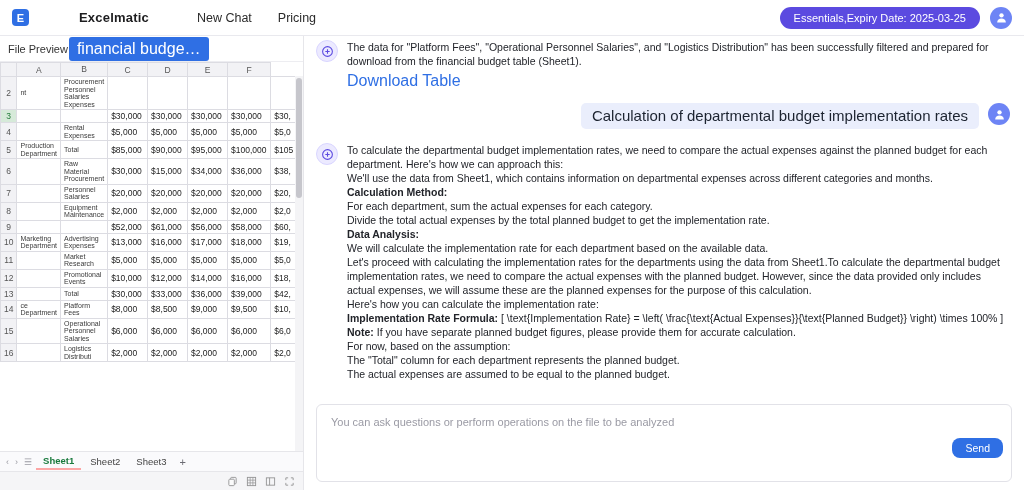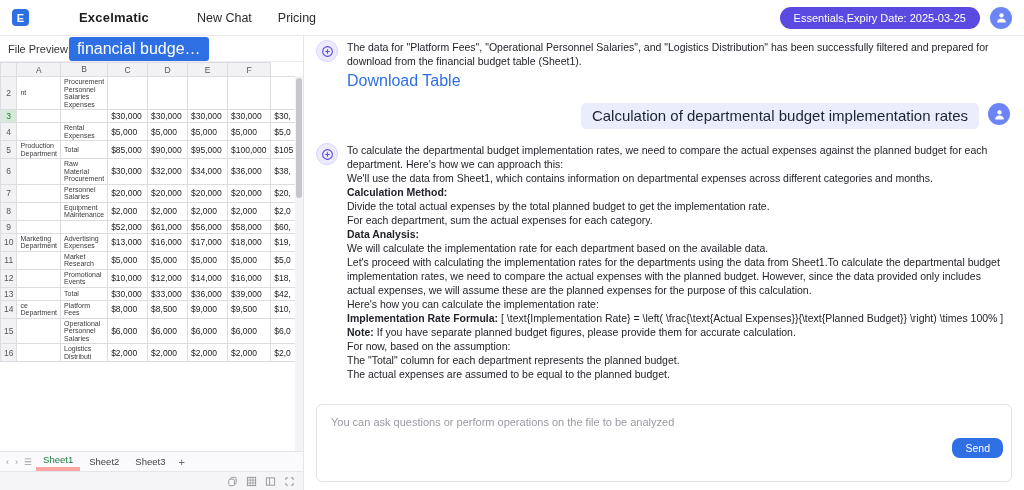--- a/index.html
+++ b/index.html
@@ -113,21 +113,21 @@
     display: flex; align-items: center; gap: 2px;
     border-top: 1px solid #e6e6ea;
     padding: 0 4px;
     font-size: 9.5px; color: #444;
     background: #fafafc;
   }
   .nav-arrow { color: #9a9aa2; font-size: 9px; padding: 0 2px; cursor: default; }
   .tab {
     padding: 2px 7px; border-radius: 2px 2px 0 0;
   }
-  .tab.active { font-weight: normal; color: #1a7a3d; border-bottom: 4px solid #fca5a5; }
+  .tab.active { font-weight: bold; color: #1a7a3d; border-bottom: 2px solid #fca5a5; }
   .add-sheet { color: #6b6b73; padding: 0 4px; font-size: 11px; }
 
   .statusbar {
     height: 19px; flex: 0 0 19px;
     border-top: 1px solid #e6e6ea;
     display: flex; align-items: center; justify-content: flex-end;
     gap: 8px; padding: 0 8px;
     background: #f5f5f7;
   }
   .statusbar .sicon { width: 11px; height: 11px; opacity: .6; }
@@ -282,21 +282,21 @@
                 <td class="colN">$90,000</td>
                 <td class="colN">$95,000</td>
                 <td class="colN">$100,000</td>
                 <td class="colN">$105</td>
               </tr>
               <tr>
                 <th class="rowhdr">6</th>
                 <td class="colA colL"></td>
                 <td class="colL">Raw Material Procurement</td>
                 <td class="colN">$30,000</td>
-                <td class="colN">$32,000</td>
+                <td class="colN">$15,000</td>
                 <td class="colN">$34,000</td>
                 <td class="colN">$36,000</td>
                 <td class="colN">$38,</td>
               </tr>
               <tr>
                 <th class="rowhdr">7</th>
                 <td class="colA colL"></td>
                 <td class="colL">Personnel Salaries</td>
                 <td class="colN">$20,000</td>
                 <td class="colN">$20,000</td>
@@ -460,22 +460,22 @@
           <div class="bot-avatar">
             <svg width="13" height="13" viewBox="0 0 24 24">
               <circle cx="12" cy="12" r="9" fill="none" stroke="#5b4ae0" stroke-width="2"></circle>
               <path d="M8 12h8M12 8v8" stroke="#5b4ae0" stroke-width="2"></path>
             </svg>
           </div>
           <div class="bubble-bot" id="assistant-long">
               <p class="line">To calculate the departmental budget implementation rates, we need to compare the actual expenses against the planned budget for each department. Here's how we can approach this:</p>
               <p class="line">We'll use the data from Sheet1, which contains information on departmental expenses across different categories and months.</p>
               <p class="line"><span class="b">Calculation Method:</span></p>
+              <p class="line">For each department, sum the actual expenses for each category.</p>
               <p class="line">Divide the total actual expenses by the total planned budget to get the implementation rate.</p>
-              <p class="line">For each department, sum the actual expenses for each category.</p>
               <p class="line"><span class="b">Data Analysis:</span></p>
               <p class="line">We will calculate the implementation rate for each department based on the available data.</p>
               <p class="line">Let's proceed with calculating the implementation rates for the departments using the data from Sheet1.To calculate the departmental budget implementation rates, we need to compare the actual expenses with the planned budget. However, since the data provided only includes actual expenses, we will assume these are the planned expenses for the purpose of this calculation.</p>
               <p class="line">Here's how you can calculate the implementation rate:</p>
               <p class="line"><span class="b">Implementation Rate Formula:</span> [ \text{Implementation Rate} = \left( \frac{\text{Actual Expenses}}{\text{Planned Budget}} \right) \times 100% ]</p>
               <p class="line"><span class="b">Note:</span> If you have separate planned budget figures, please provide them for accurate calculation.</p>
               <p class="line">For now, based on the assumption:</p>
               <p class="line">The "Total" column for each department represents the planned budget.</p>
               <p class="line">The actual expenses are assumed to be equal to the planned budget.</p>
             </div>

